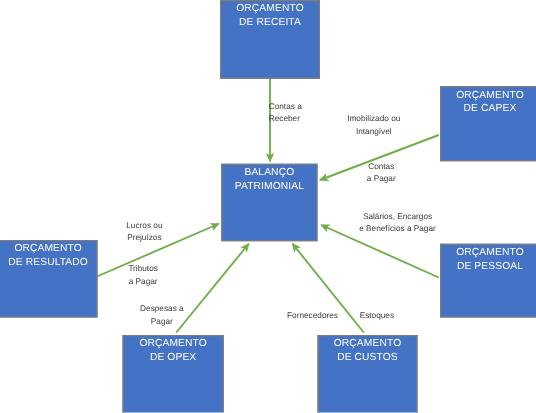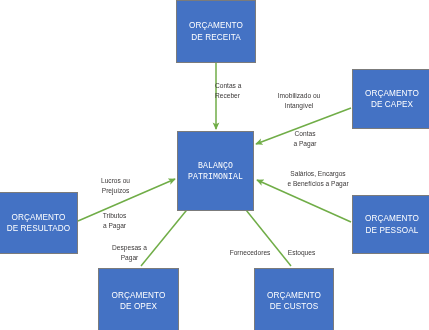--- a/index.html
+++ b/index.html
@@ -25,21 +25,21 @@
     width: 429px;
     height: 330px;
   }
   .node {
     position: absolute;
     box-sizing: border-box;
     background: #4472C4;
     border: 1px solid #7b7b7b;
     color: #ffffff;
     display: flex;
-    align-items: center;
+    align-items: flex-start;
     justify-content: center;
     text-align: center;
     font-size: 8.2px;
     line-height: 1.35;
     letter-spacing: 0.1px;
     z-index: 2;
   }
   .node-label {
     display: block;
     white-space: pre-line;
@@ -78,21 +78,21 @@
 
   <div id="nodes">
       <div class="node" style="left: 176px; top: 0px; width: 80px; height: 63px; background: rgb(68, 114, 196); border-color: rgb(123, 123, 123); color: rgb(255, 255, 255);">
         <span class="node-label">ORÇAMENTO
 DE RECEITA</span>
       </div>
       <div class="node" style="left: 352px; top: 69px; width: 80px; height: 60px; background: rgb(68, 114, 196); border-color: rgb(123, 123, 123); color: rgb(255, 255, 255);">
         <span class="node-label">ORÇAMENTO
 DE CAPEX</span>
       </div>
-      <div class="node" style="left: 177px; top: 131px; width: 77px; height: 80px; background: rgb(68, 114, 196); border-color: rgb(123, 123, 123); color: rgb(255, 255, 255); font-family: Liberation Mono, monospace;">
+      <div class="node" style="left: 177px; top: 131px; width: 77px; height: 62px; background: rgb(68, 114, 196); border-color: rgb(123, 123, 123); color: rgb(255, 255, 255);">
         <span class="node-label">BALANÇO
 PATRIMONIAL</span>
       </div>
       <div class="node" style="left: -1px; top: 192px; width: 79px; height: 62px; background: rgb(68, 114, 196); border-color: rgb(123, 123, 123); color: rgb(255, 255, 255);">
         <span class="node-label">ORÇAMENTO
 DE RESULTADO</span>
       </div>
       <div class="node" style="left: 352px; top: 195px; width: 80px; height: 59px; background: rgb(68, 114, 196); border-color: rgb(123, 123, 123); color: rgb(255, 255, 255);">
         <span class="node-label">ORÇAMENTO
 DE PESSOAL</span>

